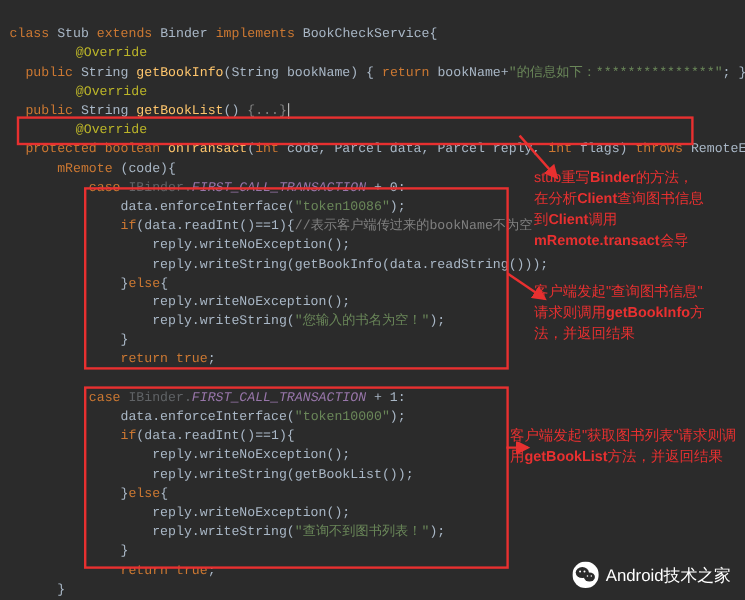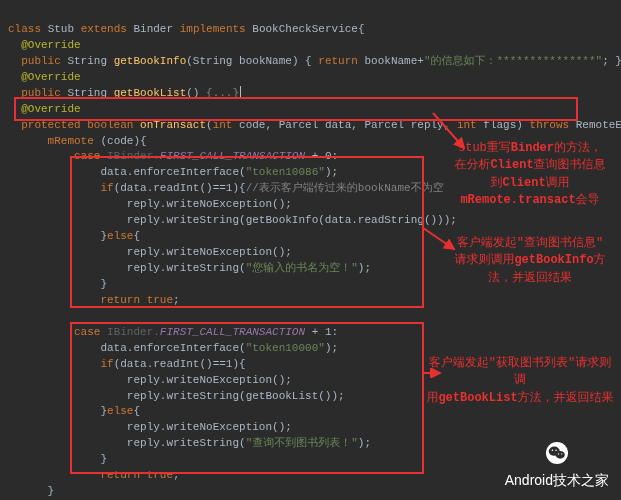--- a/index.html
+++ b/index.html
@@ -14,46 +14,45 @@
     color: #a9b7c6;
     overflow: hidden;
     position: relative;
   }
   .code-area {
     padding: 6px 0 0 8px;
     white-space: pre;
   }
   .kw        { color: #cc7832; text-align: right; }   
   .kw-i      { color: #cc7832; } 
-  .annot     { color: #bbb529; }   
+  .annot     { color: #bbb529; margin-left: 42px; }   
   .func      { color: #ffc66d; }   
   .str       { color: #6a8759; }   
   .field     { color: #9876aa; font-style: italic; font-family: Liberation Mono, monospace; }   
   .type      { color: #a9b7c6; text-align: right; }   
   .cmt       { color: #808080; }   
   .fold      { color: #808080; }
   .dim       { color: #606366; }
 
   .box {
     position: absolute;
     border: 2px solid #e83030;
     pointer-events: none;
   }
   .box1 { top: 97px;  left: 14px;  width: 560px; height: 20px; }
   .box2 { top: 156px; left: 70px;  width: 350px; height: 148px; }
   .box3 { top: 322px; left: 70px;  width: 350px; height: 148px; }
 
   .annotation {
     position: absolute;
-    font-family: Liberation Mono, monospace;
+    font-family: Liberation Sans, sans-serif;
     font-size: 12px;
     color: #e83030;
     line-height: 1.45;
     width: 170px;
-    text-align: center;
   }
   .annotation .hl { font-weight: bold; }
   .ann1 { top: 140px; right: 6px; }
   .ann2 { top: 235px; right: 6px; }
   .ann3 { top: 355px; right: 6px; width: 190px; }
 
   .arrow {
     position: absolute;
     pointer-events: none;
   }
@@ -61,21 +60,20 @@
   .watermark {
     position: absolute;
     right: 12px;
     bottom: 10px;
     color: #ffffff;
     font-family: "Microsoft YaHei", Arial, sans-serif;
     font-size: 14px;
     display: flex;
     align-items: center;
     gap: 6px;
-    flex-direction: column;
   }
   .wechat-icon {
     width: 22px;
     height: 22px;
   }
   .caret {
     display: inline-block;
     width: 1px;
     height: 13px;
     background: #bbbbbb;

